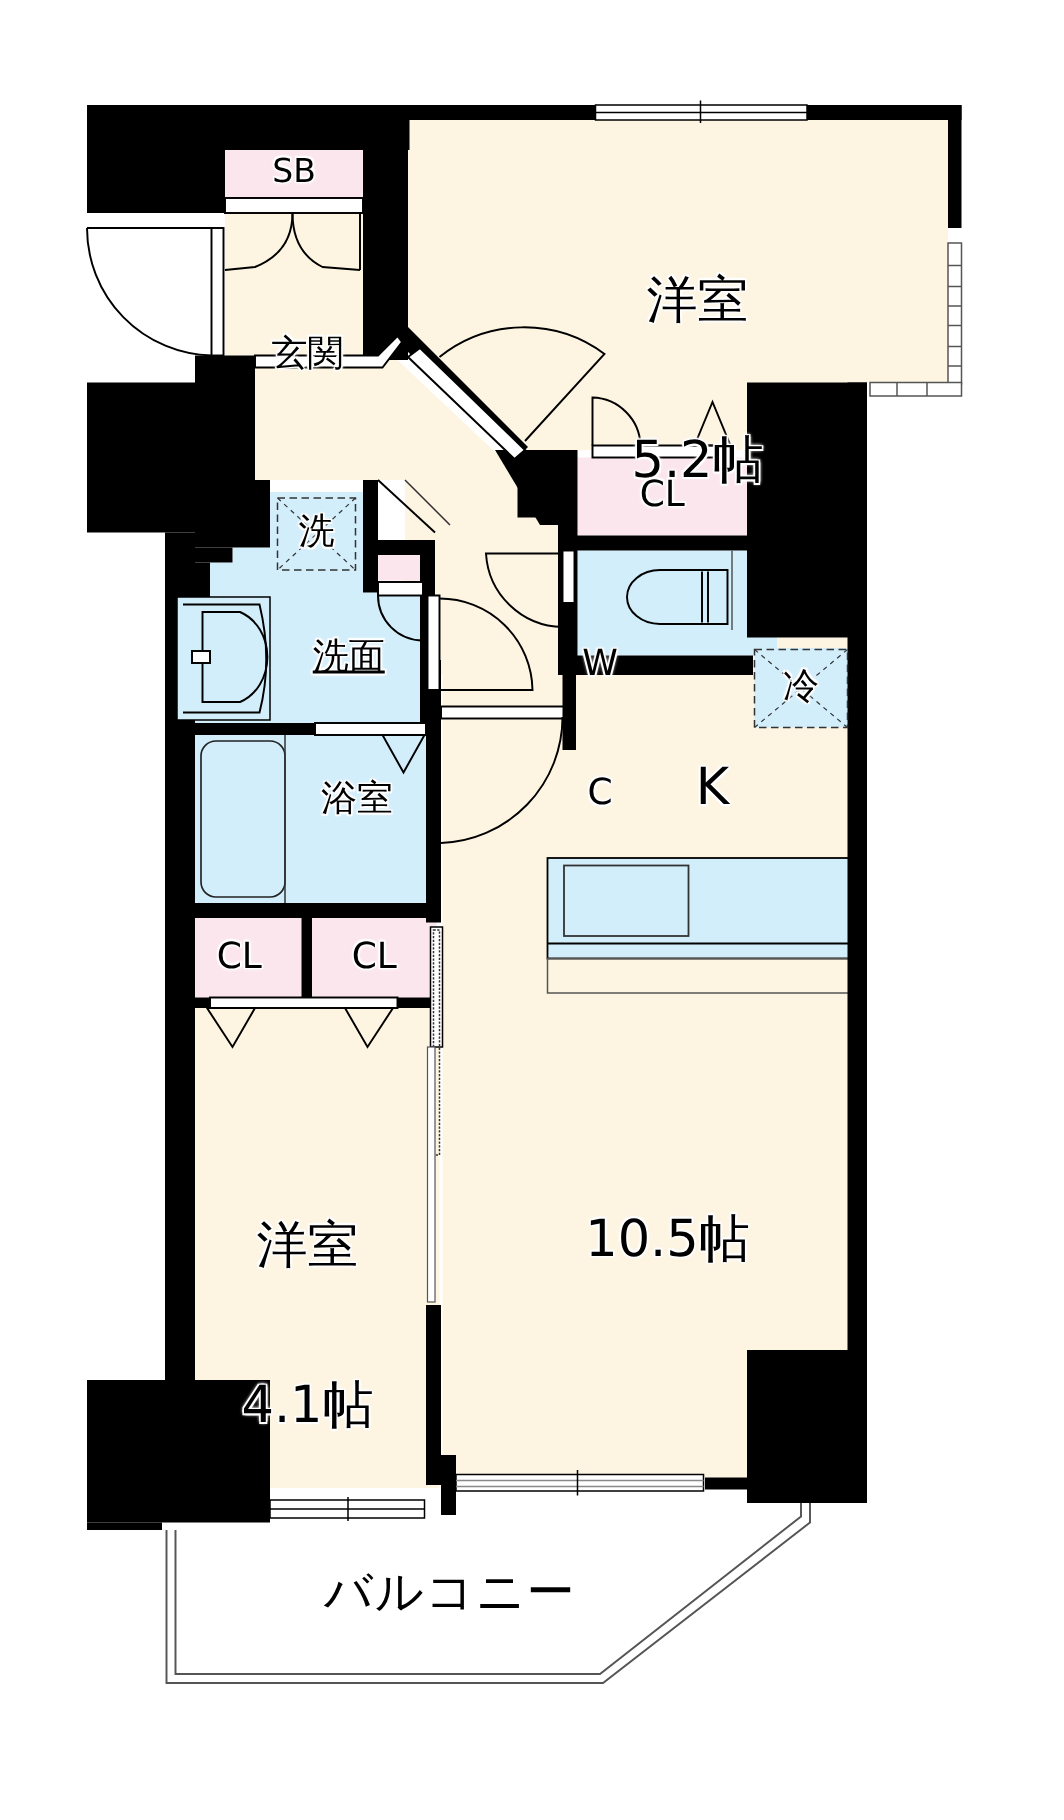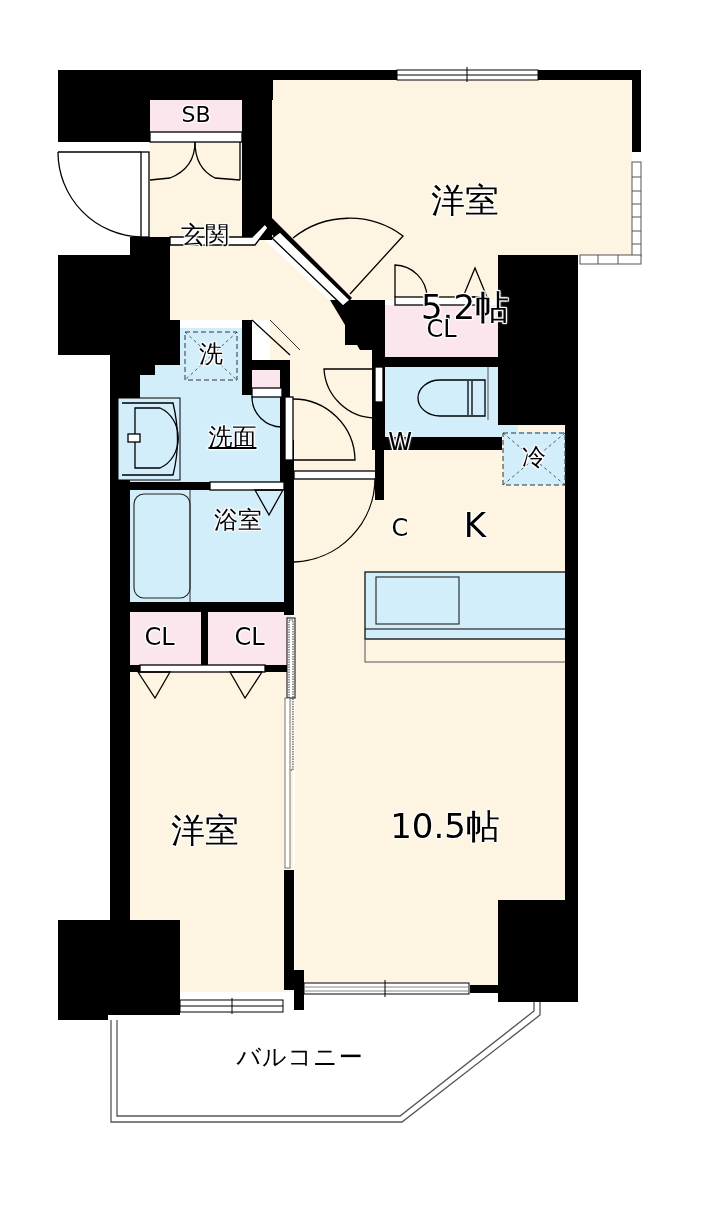--- a/index.html
+++ b/index.html
@@ -10,21 +10,21 @@
       font-family: "DejaVu Sans", sans-serif;
       color: #000;
       text-align: center;
       white-space: pre;
       line-height: 1.05;
       text-shadow: 0 0 3px #fff, 0 0 3px #fff, 0 0 2px #fff, 1px 1px 0 #fff, -1px -1px 0 #fff, 1px -1px 0 #fff, -1px 1px 0 #fff;
     }
     .big { font-size: 34px; }
     .sm  { font-size: 24px; }
     .tiny{ font-size: 22px; }
-    .balcony { font-size: 24px; text-shadow: none; letter-spacing: 1px; }
+    .balcony { font-size: 32px; text-shadow: none; letter-spacing: 1px; }
   </style>
 </head>
 <body>
 
 <svg id="plan" width="709" height="1213" viewBox="0 0 709 1213">
 
   <g fill="none" stroke="#555" stroke-width="1.3">
     <path d="M 111 1020 L 111 1122 L 402 1122 L 540 1015 L 540 1000"></path>
     <path d="M 117 1020 L 117 1116 L 400 1116 L 534 1011 L 534 1000"></path>
   </g>
@@ -238,27 +238,28 @@
   <div>W</div>
   <div>C</div>
 </div>
 
 <div class="label sm" style="left:190px; top:425px; width:85px;text-decoration:underline;">洗面</div>
 
 <div class="label sm" style="left:503px; top:445px; width:62px;">冷</div>
 
 <div class="label big" style="left:430px; top:508px; width:90px;">K</div>
 
-<div class="label sm" style="left:192px; top:508px; width:92px;">浴室</div>
+<div class="label sm" style="left:192px; top:520px; width:92px;">浴室</div>
 
 <div class="label sm" style="left:118px; top:625px; width:83px;">CL</div>
 
 <div class="label sm" style="left:208px; top:625px; width:83px;">CL</div>
 
 <div class="label big" style="left:130px; top:742px; width:150px;">
   <div>洋室</div>
+  <div>4.1帖</div>
 </div>
 
 <div class="label big" style="left:355px; top:738px; width:180px;">
   <div>10.5帖</div>
 </div>
 
 <div class="label balcony" style="left:200px; top:1045px; width:200px;">バルコニー</div>
 
 </body></html>

